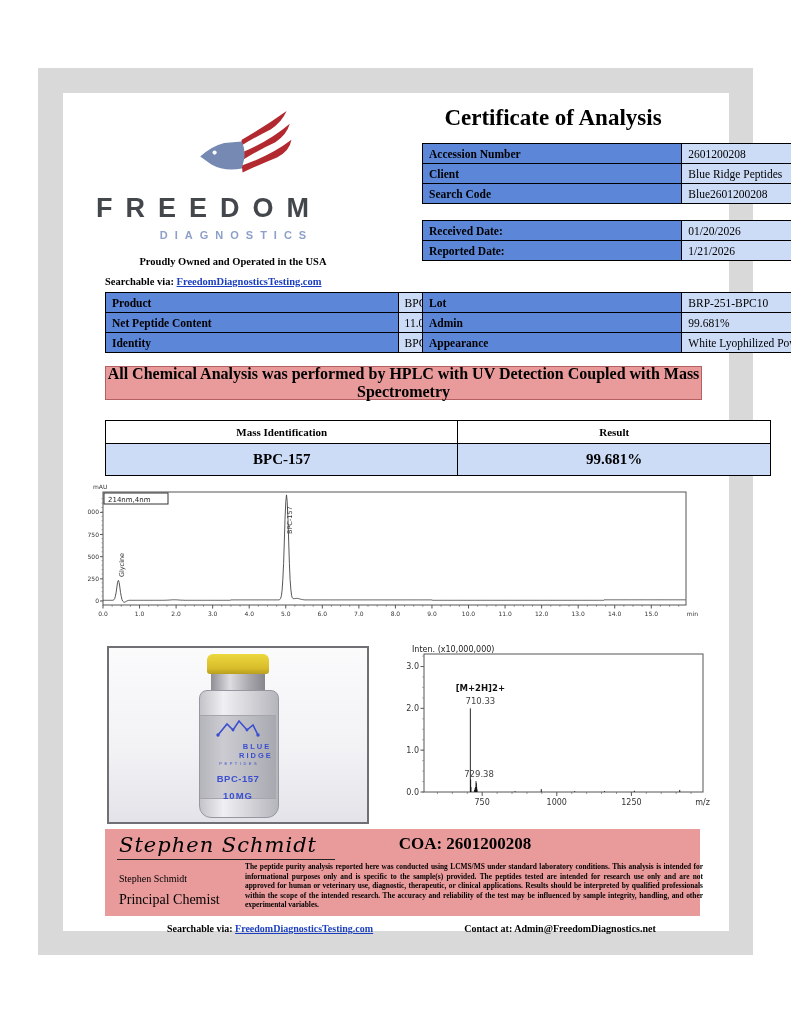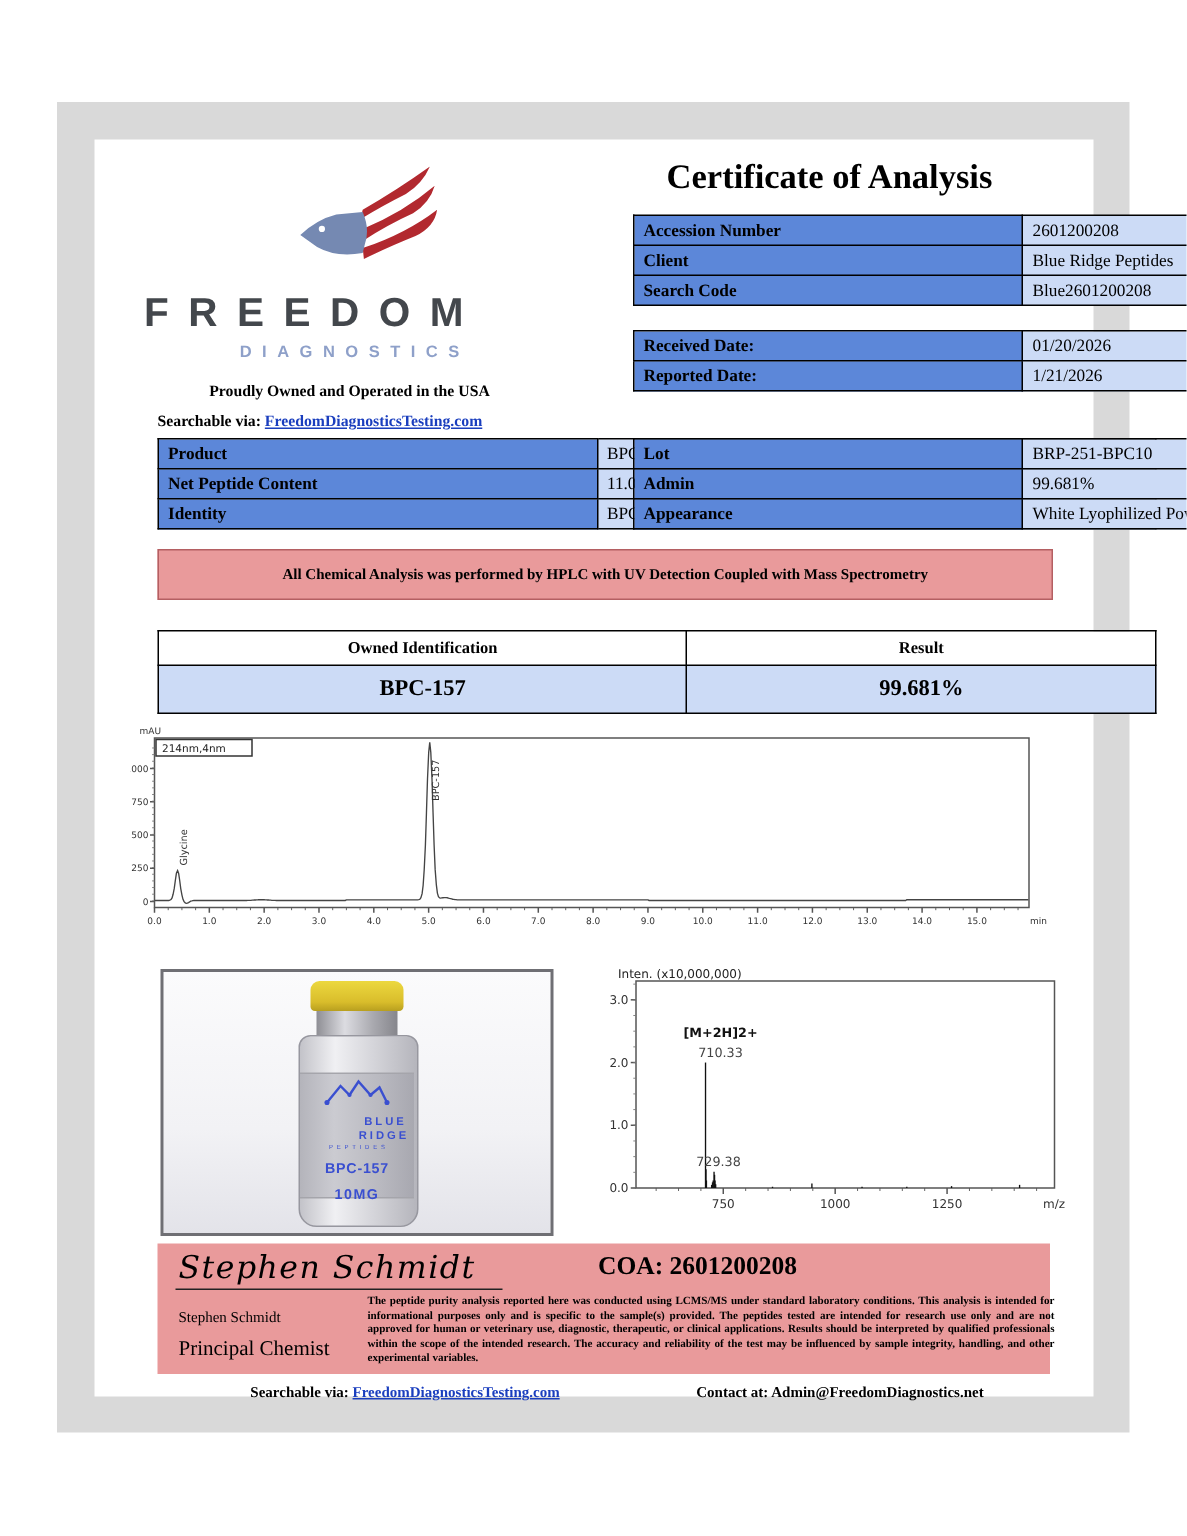--- a/index.html
+++ b/index.html
@@ -25,21 +25,21 @@
   td.val{background:#ccdbf6;}
   .t-info{left:359px;top:50px;width:280px;}
   .t-dates{left:359px;top:127px;width:280px;}
   .t-prod{left:42px;top:199px;width:291px;}
   .t-lot{left:359px;top:199px;width:280px;}
   .t-info td.lbl,.t-dates td.lbl{width:39%;}
   .t-prod td.lbl{width:44%;}
   .t-lot td.lbl{width:39%;}
 
   .banner{left:42px;top:273px;width:595px;height:32px;background:#e99a9b;border:1px solid #b45f62;
-          display:flex;align-items:center;justify-content:center;font-size:10px;font-weight:bold;text-align:center;}
+          display:flex;align-items:center;justify-content:center;font-size:16px;font-weight:bold;text-align:center;}
 
   table.mass{border-collapse:collapse;width:100%;}
   table.mass td{border:1px solid #000;text-align:center;}
   table.mass .hrow td{font-size:11px;font-weight:bold;height:20px;background:#fff;}
   table.mass .vrow td{font-size:15px;font-weight:bold;height:29px;background:#ccdbf6;}
   .t-mass{left:42px;top:327px;width:595px;}
 
   
   .chrom-wrap{left:24px;top:389px;width:614px;height:156px;}
   .ms-wrap{left:337px;top:551px;width:312px;height:172px;}
@@ -163,21 +163,21 @@
             <td class="val">White Lyophilized Powder</td>
           </tr>
   </tbody>
       </table>
 
   <div class="abs banner">All Chemical Analysis was performed by HPLC with UV Detection Coupled with Mass Spectrometry</div>
 
   <table class="mass abs t-mass">
     <tbody>
           <tr class="hrow">
-      <td style="width:53%">Owned Identification</td>
+      <td style="width:53%">Mass Identification</td>
       <td>Result</td>
     </tr>
     <tr class="vrow">
       <td>BPC-157</td>
       <td>99.681%</td>
     </tr>
   </tbody>
       </table>
 
   <div class="abs chrom-wrap">

